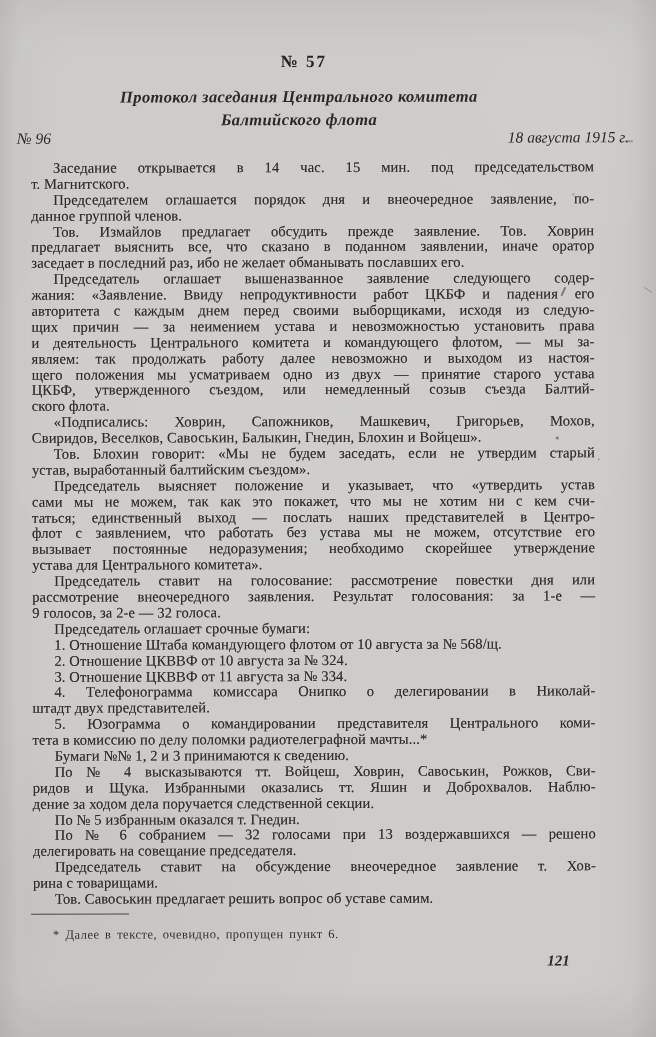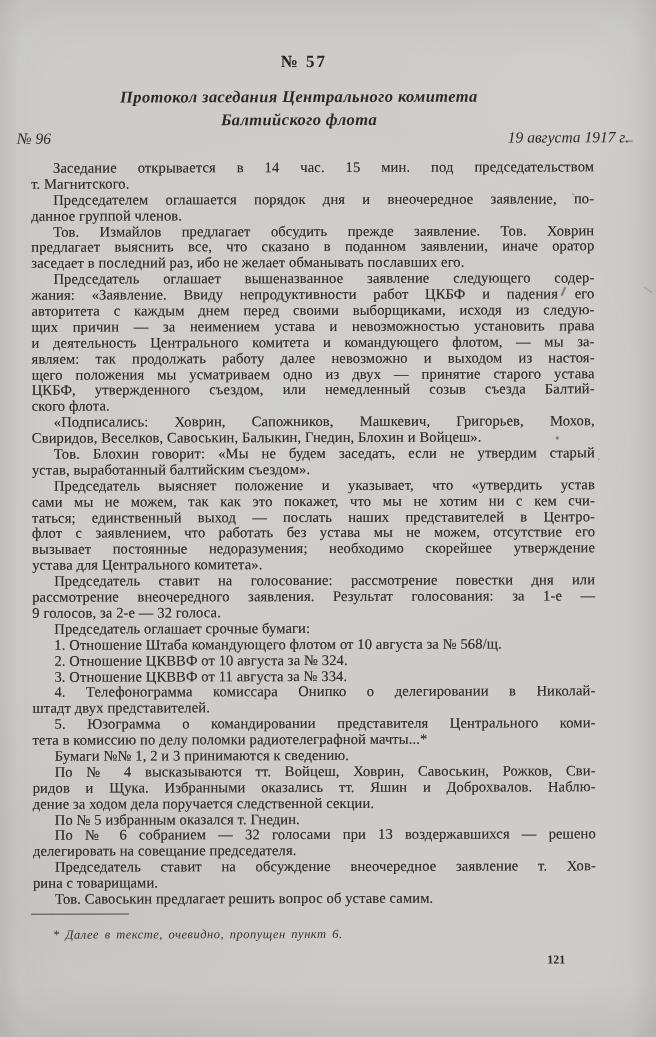--- a/index.html
+++ b/index.html
@@ -68,28 +68,28 @@
     text-align: justify;
     text-align-last: justify;
   }
   .line.first { text-indent: 22px; }
   .footnote-rule {
     position: absolute; top: 913px; left: 30px; width: 98px; height: 1px;
     background: rgba(45,43,40,0.8);
   }
   .footnote {
     position: absolute; top: 927px; left: 52px;
-    font-style: italic; font-size: 12.5px;
+    font-size: 12.5px;
     letter-spacing: 0.5px;
     word-spacing: 2px;
     color: #33302c;
   }
   .page-number {
     position: absolute; top: 953px; left: 546px;
-    font-weight: bold; font-size: 12px;
+    font-style: italic; font-weight: bold; font-size: 15px;
     color: #2b2926;
   }
   .speck { position: absolute; background: rgba(62,60,56,0.55); border-radius: 1px; }
   .speck.s1 { left: 563px; top: 287px; width: 1.6px; height: 10px; transform: rotate(24deg); }
   .speck.s2 { left: 648px; top: 286px; width: 1.4px; height: 9px; transform: rotate(-55deg); opacity: .6; }
   .speck.s3 { left: 556px; top: 437px; width: 2.5px; height: 2.5px; border-radius: 50%; }
   .speck.s4 { left: 573px; top: 194px; width: 2px; height: 2px; border-radius: 50%; opacity: .7; }
   .speck.s5 { left: 626px; top: 141px; width: 8px; height: 1.6px; opacity: .65; }
   .speck.s6 { left: 598px; top: 459px; width: 2px; height: 2px; border-radius: 50%; opacity: .6; }
 </style>
@@ -100,21 +100,21 @@
   <div class="sheet">
 
     <div class="doc-number">№ 57</div>
 
     <div class="doc-title l1">Протокол заседания Центрального комитета</div>
 
     <div class="doc-title l2">Балтийского флота</div>
 
     <div class="meta-row">
       <span>№ 96</span>
-      <span>19 августа 1917 г.</span>
+      <span>18 августа 1915 г.</span>
     </div>
 
     <div class="body-text">
         <div class="para">
           <div class="line first full">Заседание открывается в 14 час. 15 мин. под председательством</div>
           <div class="line">т. Магнитского.</div>
         </div>
         <div class="para">
           <div class="line first full">Председателем оглашается порядок дня и внеочередное заявление, по-</div>
           <div class="line">данное группой членов.</div>

